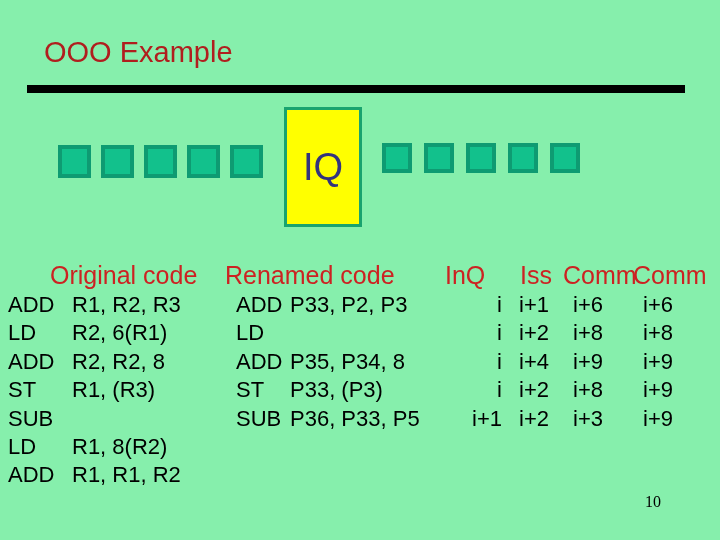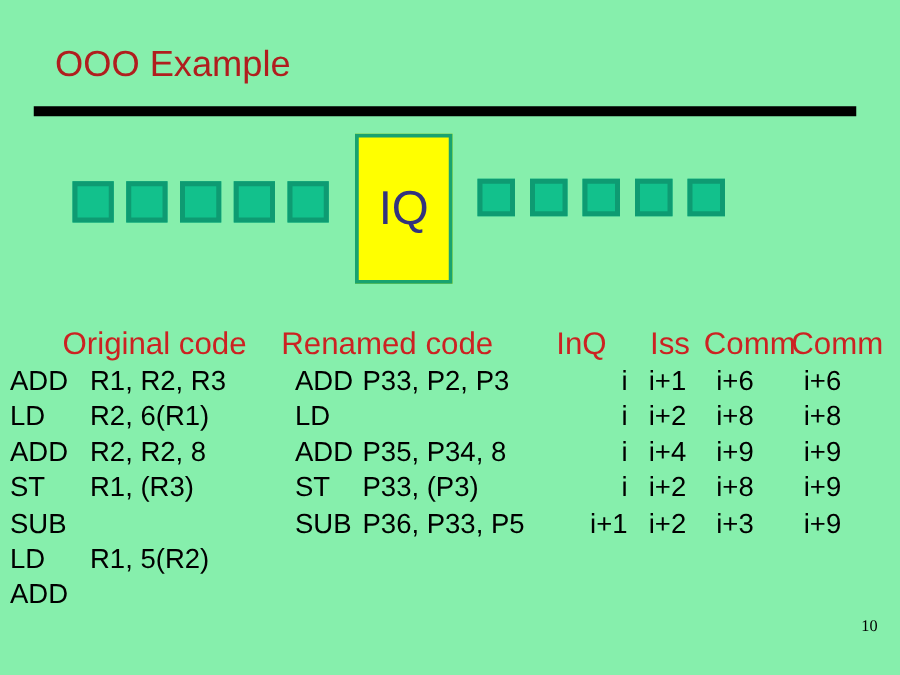--- a/index.html
+++ b/index.html
@@ -46,22 +46,22 @@
   .cell { position:absolute; white-space:nowrap; }
   .c-orig-op   { left:8px; }
   .c-orig-args { left:72px;text-align:center; }
   .c-ren-op    { left:236px; }
   .c-ren-args  { left:290px; }
   .c-inq  { left:450px; width:52px; text-align:right; }
   .c-iss  { left:512px; width:44px; text-align:center; }
   .c-comp { left:558px; width:60px; text-align:center; }
   .c-comm { left:628px; width:60px; text-align:center; }
   .page-number {
-    position:absolute; left:645px; top:493px; font-size:13px;
-    font-family:"Liberation Serif", serif; color:#000;margin-left:44px;
+    position:absolute; left:645px; top:493px; font-size:16px;
+    font-family:"Liberation Serif", serif; color:#000;
   }
 </style>
 </head>
 <body>
 
 <div class="slide">
 
   <div class="title">OOO Example</div>
   <div class="divider"></div>
 
@@ -136,21 +136,22 @@
       <span class="cell c-orig-op">SUB</span>
       <span class="cell c-ren-op">SUB</span>
       <span class="cell c-ren-args">P36, P33, P5</span>
       <span class="cell c-inq">i+1</span>
       <span class="cell c-iss">i+2</span>
       <span class="cell c-comp">i+3</span>
       <span class="cell c-comm">i+9</span>
     </div>
     <div class="row" style="top:434px">
       <span class="cell c-orig-op">LD</span>
-      <span class="cell c-orig-args">R1, 5(R2)</span>
+      <span class="cell c-orig-args">R1, 8(R2)</span>
     </div>
     <div class="row" style="top:462px">
       <span class="cell c-orig-op">ADD</span>
+      <span class="cell c-orig-args">R1, R1, R2</span>
     </div>
   </div>
 
   <div class="page-number">10</div>
 </div>
 
 </body></html>

